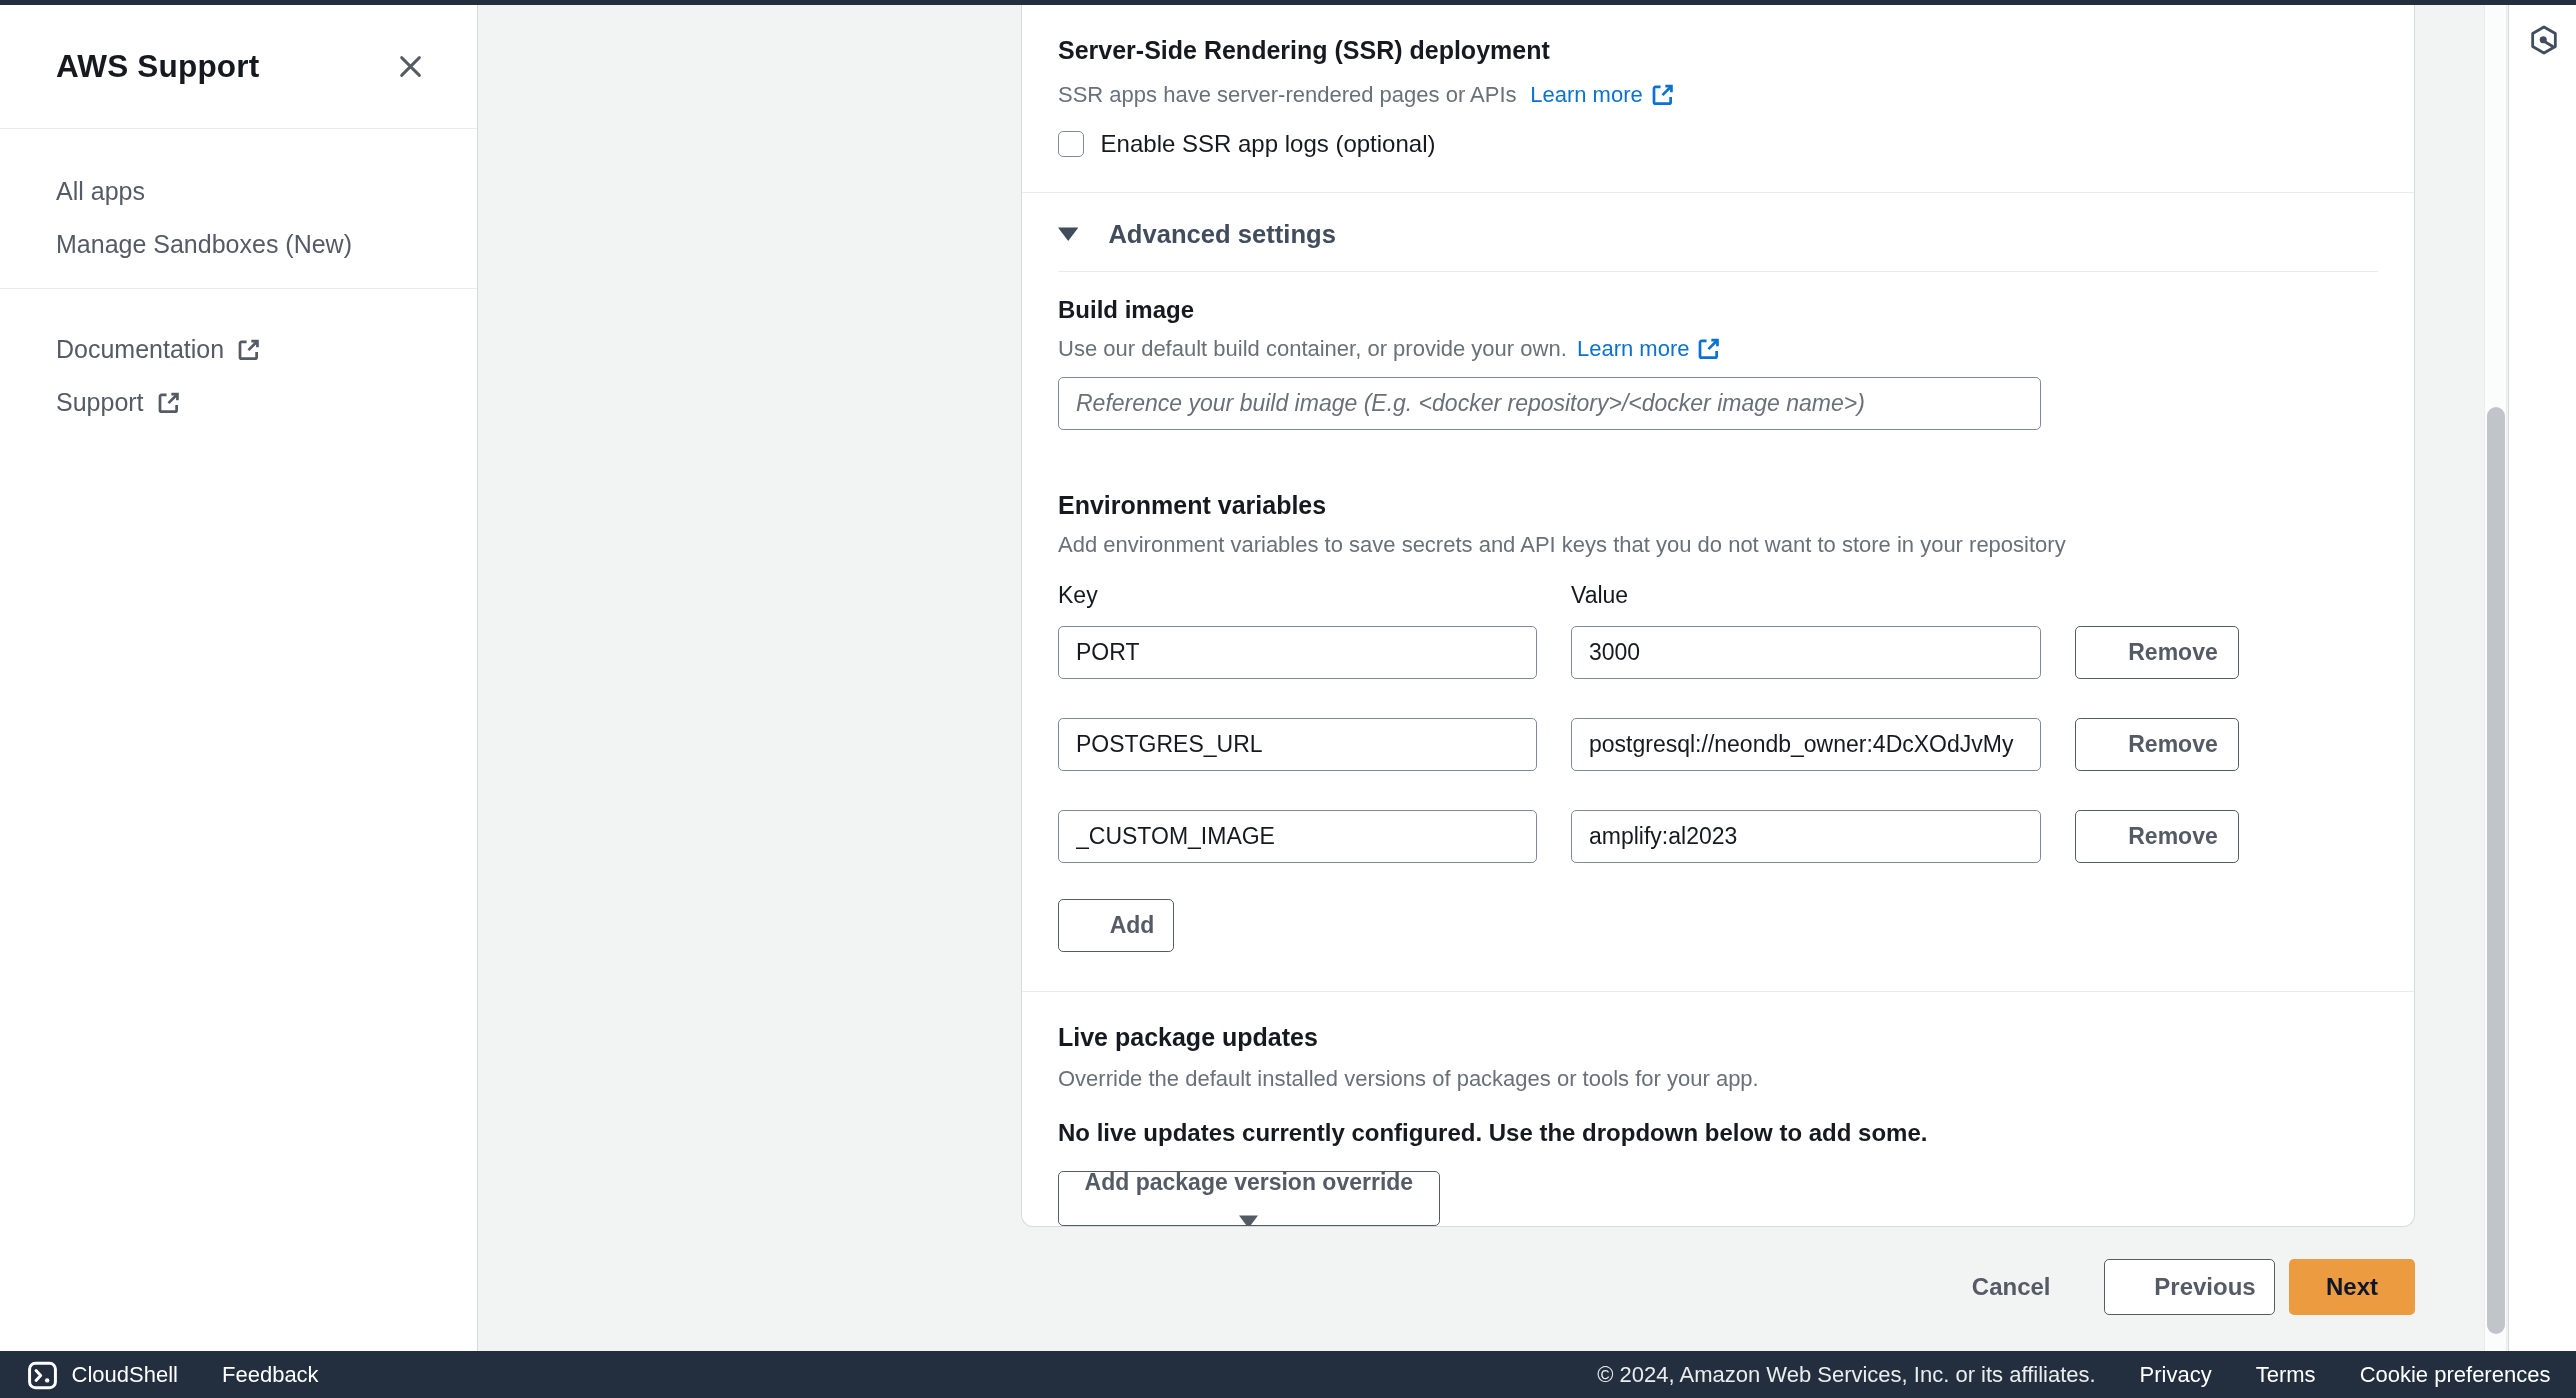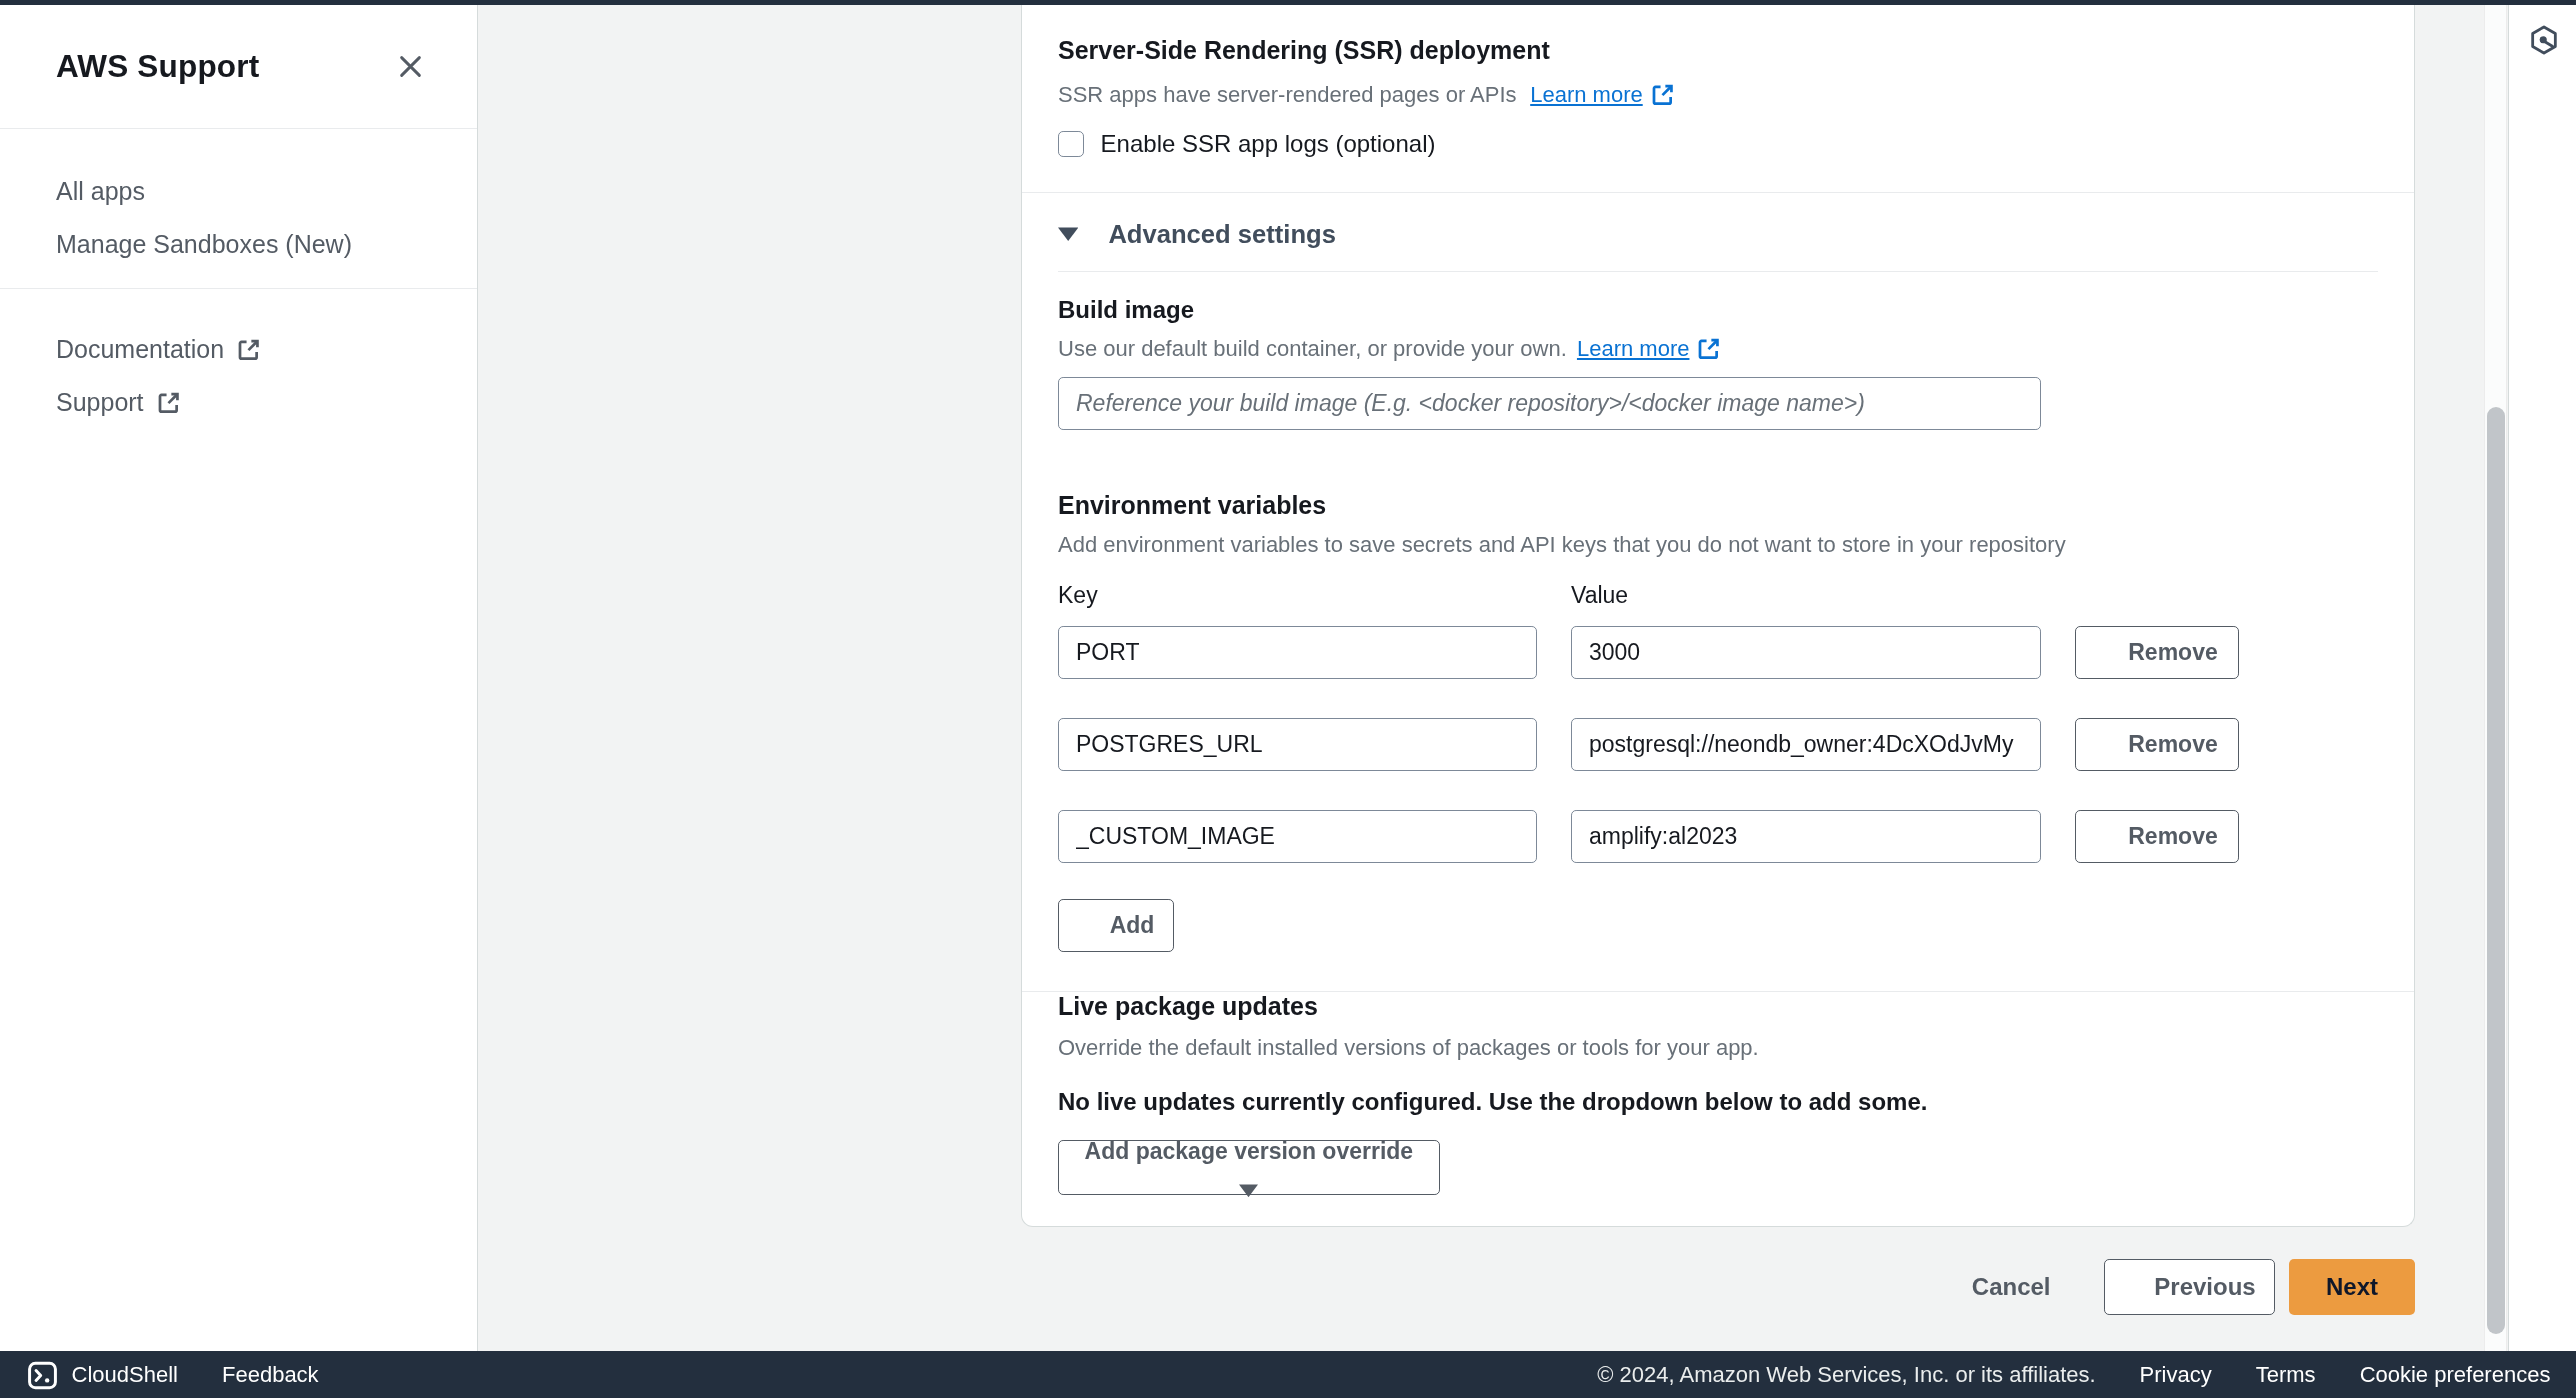--- a/index.html
+++ b/index.html
@@ -38,21 +38,21 @@
   .main { position:absolute; left:478px; top:5.1px; width:2006px; height:1346px; background:#f2f3f3; }
 
   .card {
     position:absolute; left:543px; top:0; width:1394px; height:1222px;
     background:#fff; border:0.9px solid #d5dbdb; border-top:none;
     border-radius:0 0 12px 12px; padding:0 36px; overflow:hidden;
   }
 
   .h-section { font-size:25px; font-weight:700; color:#16191f; }
   .desc-row { display:flex; align-items:center; font-size:22px; color:#687078; }
-  .link { color:#0972d3; cursor:pointer; display:inline-flex; align-items:center; gap:6.8px;text-decoration:underline; }
+  .link { color:#0972d3; cursor:pointer; display:inline-flex; align-items:center; gap:6.8px; }
   .link .txt { color:#0972d3; }
 
   .ssr-head { margin-top:31px; }
   .ssr-desc { margin-top:17px; }
   .checkbox-row { margin-top:22px; display:flex; align-items:center; gap:17px; }
   .checkbox {
     width:25.6px; height:25.6px; border:1.7px solid #7d8998; border-radius:5.1px; background:#fff; cursor:pointer;
   }
   .checkbox-label { font-size:24px; color:#16191f; }
 
@@ -89,21 +89,21 @@
     background:#fff; border:1.7px solid #545b64; border-radius:5.1px;
     color:#545b64; font-weight:700; font-size:23px; cursor:pointer;
     font-family:"Liberation Sans", sans-serif;
     padding-left:32px;
   }
   .btn-remove { width:164px; height:53px; }
   .btn-add { width:116px; height:53px; margin-top:36px; }
 
   .divider-env { margin-top:39px; }
 
-  .lpu-head { }
+  .lpu-head { margin-top:31px; }
   .lpu-desc { margin-top:13.6px; }
   .lpu-empty { margin-top:27px; font-size:24px; font-weight:700; color:#16191f; }
   .btn-dropdown { margin-top:24px; height:55px; padding:0 25.6px; gap:19px; font-size:23px;flex-direction:column; }
   .btn-dropdown .caret { width:19px; height:13.6px; }
 
   
   .actions { position:absolute; top:1254px; right:69px; display:flex; align-items:center; }
   .cancel-link { font-size:24px; font-weight:700; color:#545b64; cursor:pointer; margin-right:53px; }
   .btn-previous { width:171px; height:56px; font-size:24px; margin-right:14.5px; }
   .btn-next {

